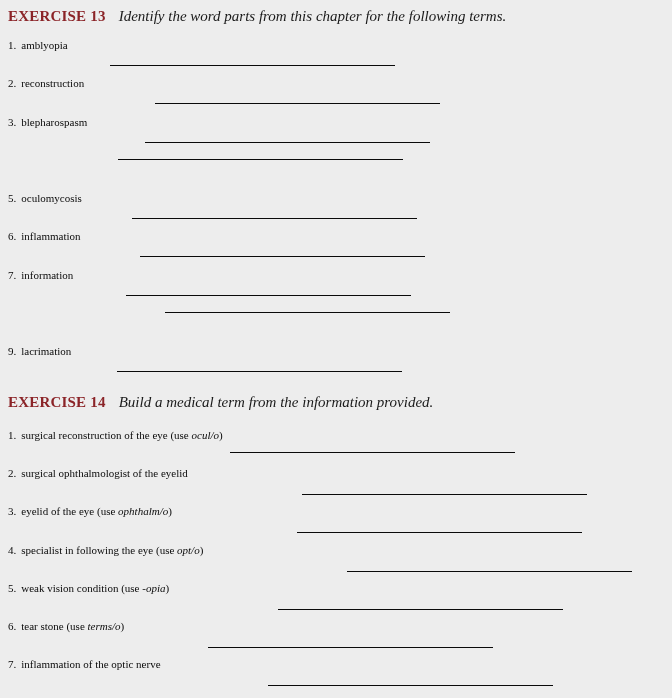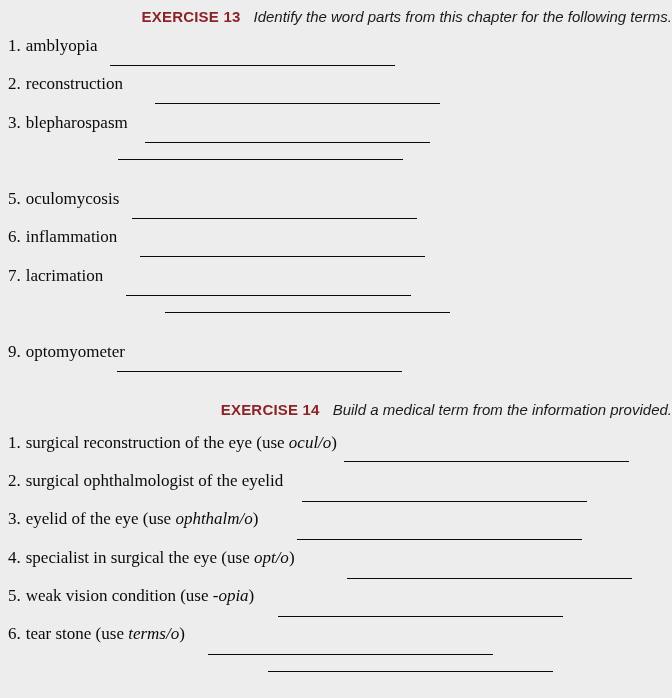--- a/index.html
+++ b/index.html
@@ -8,42 +8,41 @@
     position: relative;
     width: 672px;
     height: 698px;
     background: #ededed;
     overflow: hidden;
     font-family: "Liberation Serif", serif;
     color: #0a0a0a;
   }
   .exercise-header {
     padding: 8px 0 0 8px;
-    font-family: Liberation Sans, sans-serif;
+    font-family: Liberation Serif, serif;
     font-size: 15px;
     line-height: 17px;
     white-space: nowrap;
-    text-align: right;
   }
   .exercise-label {
     font-weight: bold;
     color: #8b2428;
     letter-spacing: 0.2px;
   }
   .exercise-instructions {
     font-style: italic;
     color: #1a1a1a;
     margin-left: 13px;
   }
   .items { margin: 0; padding-left: 8px; }
   #ex13-items { margin-top: 10px; }
   #ex14-items { margin-top: 14px; }
-  #ex14-header { margin-top: 13px; padding-left: 8px; }
+  #ex14-header { margin-top: 6px; padding-left: 8px; }
   .item { height: 38.3px; }
-  .item-text { font-size: 17px; line-height: 21px; }
+  .item-text { font-size: 11px; line-height: 21px; }
   .num { margin-right: 5px; }
   .combining { font-style: italic; }
   .blank {
     width: 285px;
     border-bottom: 1.6px solid #0a0a0a;
   }
   .b13 { height: 9px; }
   .b14 { height: 10px; }
   .blank-inline {
     display: inline-block;
@@ -82,28 +81,28 @@
     </div>
     <div class="item">
       <div class="item-text"><span class="num">5.</span><span>oculomycosis</span></div>
       <div class="blank b13" style="margin-left:124px"></div>
     </div>
     <div class="item">
       <div class="item-text"><span class="num">6.</span><span>inflammation</span></div>
       <div class="blank b13" style="margin-left:132px"></div>
     </div>
     <div class="item">
-      <div class="item-text"><span class="num">7.</span><span>lacrimation</span></div>
+      <div class="item-text"><span class="num">7.</span><span>information</span></div>
       <div class="blank b13" style="margin-left:118px"></div>
     </div>
     <div class="item">
       <div class="blank b13" style="margin-left:157px"></div>
     </div>
     <div class="item">
-      <div class="item-text"><span class="num">9.</span><span>optomyometer</span></div>
+      <div class="item-text"><span class="num">9.</span><span>lacrimation</span></div>
       <div class="blank b13" style="margin-left:109px"></div>
     </div>
   </div>
 
   <div class="exercise-header" id="ex14-header">
     <span class="exercise-label">EXERCISE 14</span><span class="exercise-instructions">Build a medical term from the information provided.</span>
   </div>
 
   <div class="items" id="ex14-items">
     <div class="item">
@@ -111,29 +110,30 @@
     </div>
     <div class="item">
       <div class="item-text"><span class="num">2.</span><span>surgical ophthalmologist of the eyelid</span><span class="combining"></span><span></span></div>
       <div class="blank b14" style="margin-left:294px"></div>
     </div>
     <div class="item">
       <div class="item-text"><span class="num">3.</span><span>eyelid of the eye (use </span><span class="combining">ophthalm/o</span><span>)</span></div>
       <div class="blank b14" style="margin-left:289px"></div>
     </div>
     <div class="item">
-      <div class="item-text"><span class="num">4.</span><span>specialist in surgical the eye (use </span><span class="combining">opt/o</span><span>)</span></div>
+      <div class="item-text"><span class="num">4.</span><span>specialist in following the eye (use </span><span class="combining">opt/o</span><span>)</span></div>
       <div class="blank b14" style="margin-left:339px"></div>
     </div>
     <div class="item">
       <div class="item-text"><span class="num">5.</span><span>weak vision condition (use </span><span class="combining">-opia</span><span>)</span></div>
       <div class="blank b14" style="margin-left:270px"></div>
     </div>
     <div class="item">
       <div class="item-text"><span class="num">6.</span><span>tear stone (use </span><span class="combining">terms/o</span><span>)</span></div>
       <div class="blank b14" style="margin-left:200px"></div>
     </div>
     <div class="item">
+      <div class="item-text"><span class="num">7.</span><span>inflammation of the optic nerve</span><span class="combining"></span><span></span></div>
       <div class="blank b14" style="margin-left:260px"></div>
     </div>
   </div>
 
 </div>
 
 </body></html>

